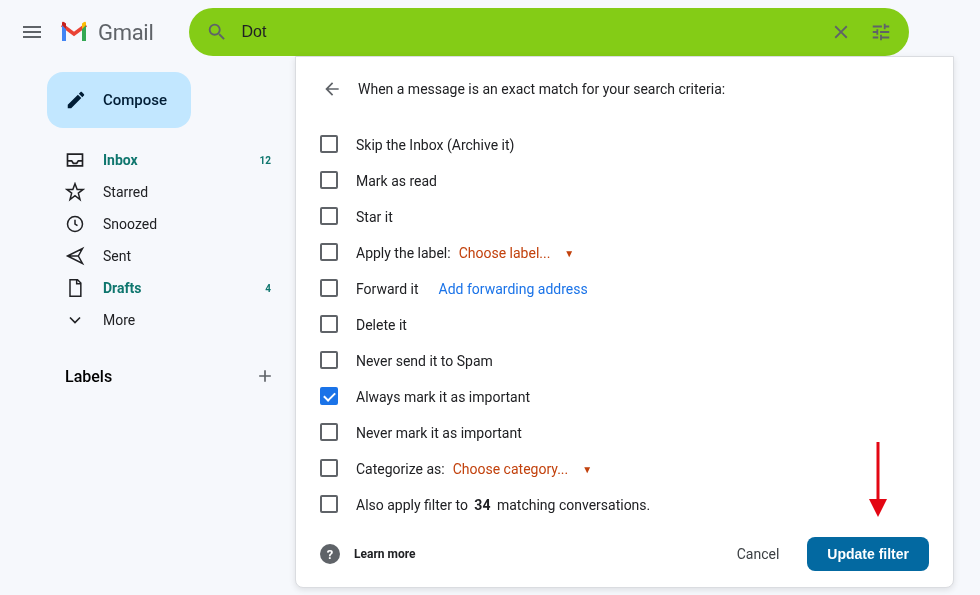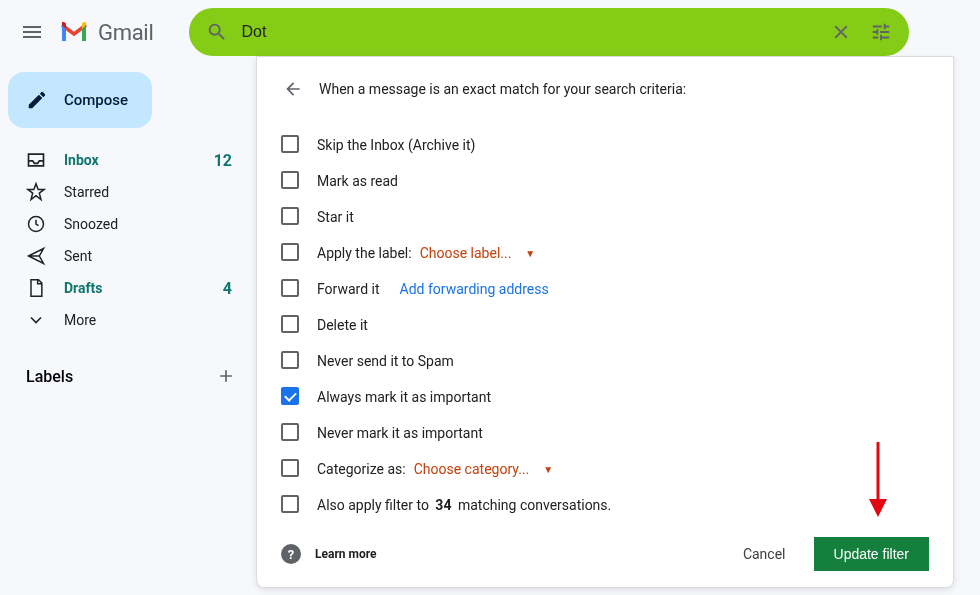--- a/index.html
+++ b/index.html
@@ -76,20 +76,21 @@
       display: flex;
       align-items: center;
       justify-content: center;
       color: #5f6368;
       cursor: pointer;
       border-radius: 50%;
     }
     .main {
       display: flex;
       height: calc(100% - 64px);
+      padding-left: 39px;
     }
     .sidebar {
       width: 256px;
       padding: 8px 0;
     }
     .compose-btn {
       margin: 0 0 12px 8px;
       height: 56px;
       padding: 0 24px 0 18px;
       background: #c2e7ff;
@@ -123,21 +124,21 @@
       margin-right: 18px;
       color: #202124;
       display: flex;
       align-items: center;
       justify-content: center;
     }
     .nav-item .label {
       flex: 1;
     }
     .nav-item .count {
-      font-size: 16px;
+      font-size: 10px;
       color: #5f6368;
     }
     .nav-item.bold .label, .nav-item.bold .count {
       font-weight: 700;
       color: #0f766e;
     }
     .labels-header {
       display: flex;
       align-items: center;
       justify-content: space-between;
@@ -273,26 +274,26 @@
       font-weight: bold;
     }
     .cancel-btn {
       font-size: 14px;
       color: #3c4043;
       cursor: pointer;
       padding: 8px 16px;
       margin-right: 12px;
     }
     .update-btn {
-      background: #15803d;
+      background: #0369a1;
       color: #fff;
       font-size: 14px;
-      font-weight: 400;
+      font-weight: 700;
       padding: 9px 20px;
-      border-radius: 0;
+      border-radius: 8px;
       cursor: pointer;
       border: none;
     }
     .apply-row .bold { font-weight: 700; margin: 0 3px;}
     .arrow-annotation {
       position: absolute;
       right: 60px;
       top: 380px;
       pointer-events: none;
     }

